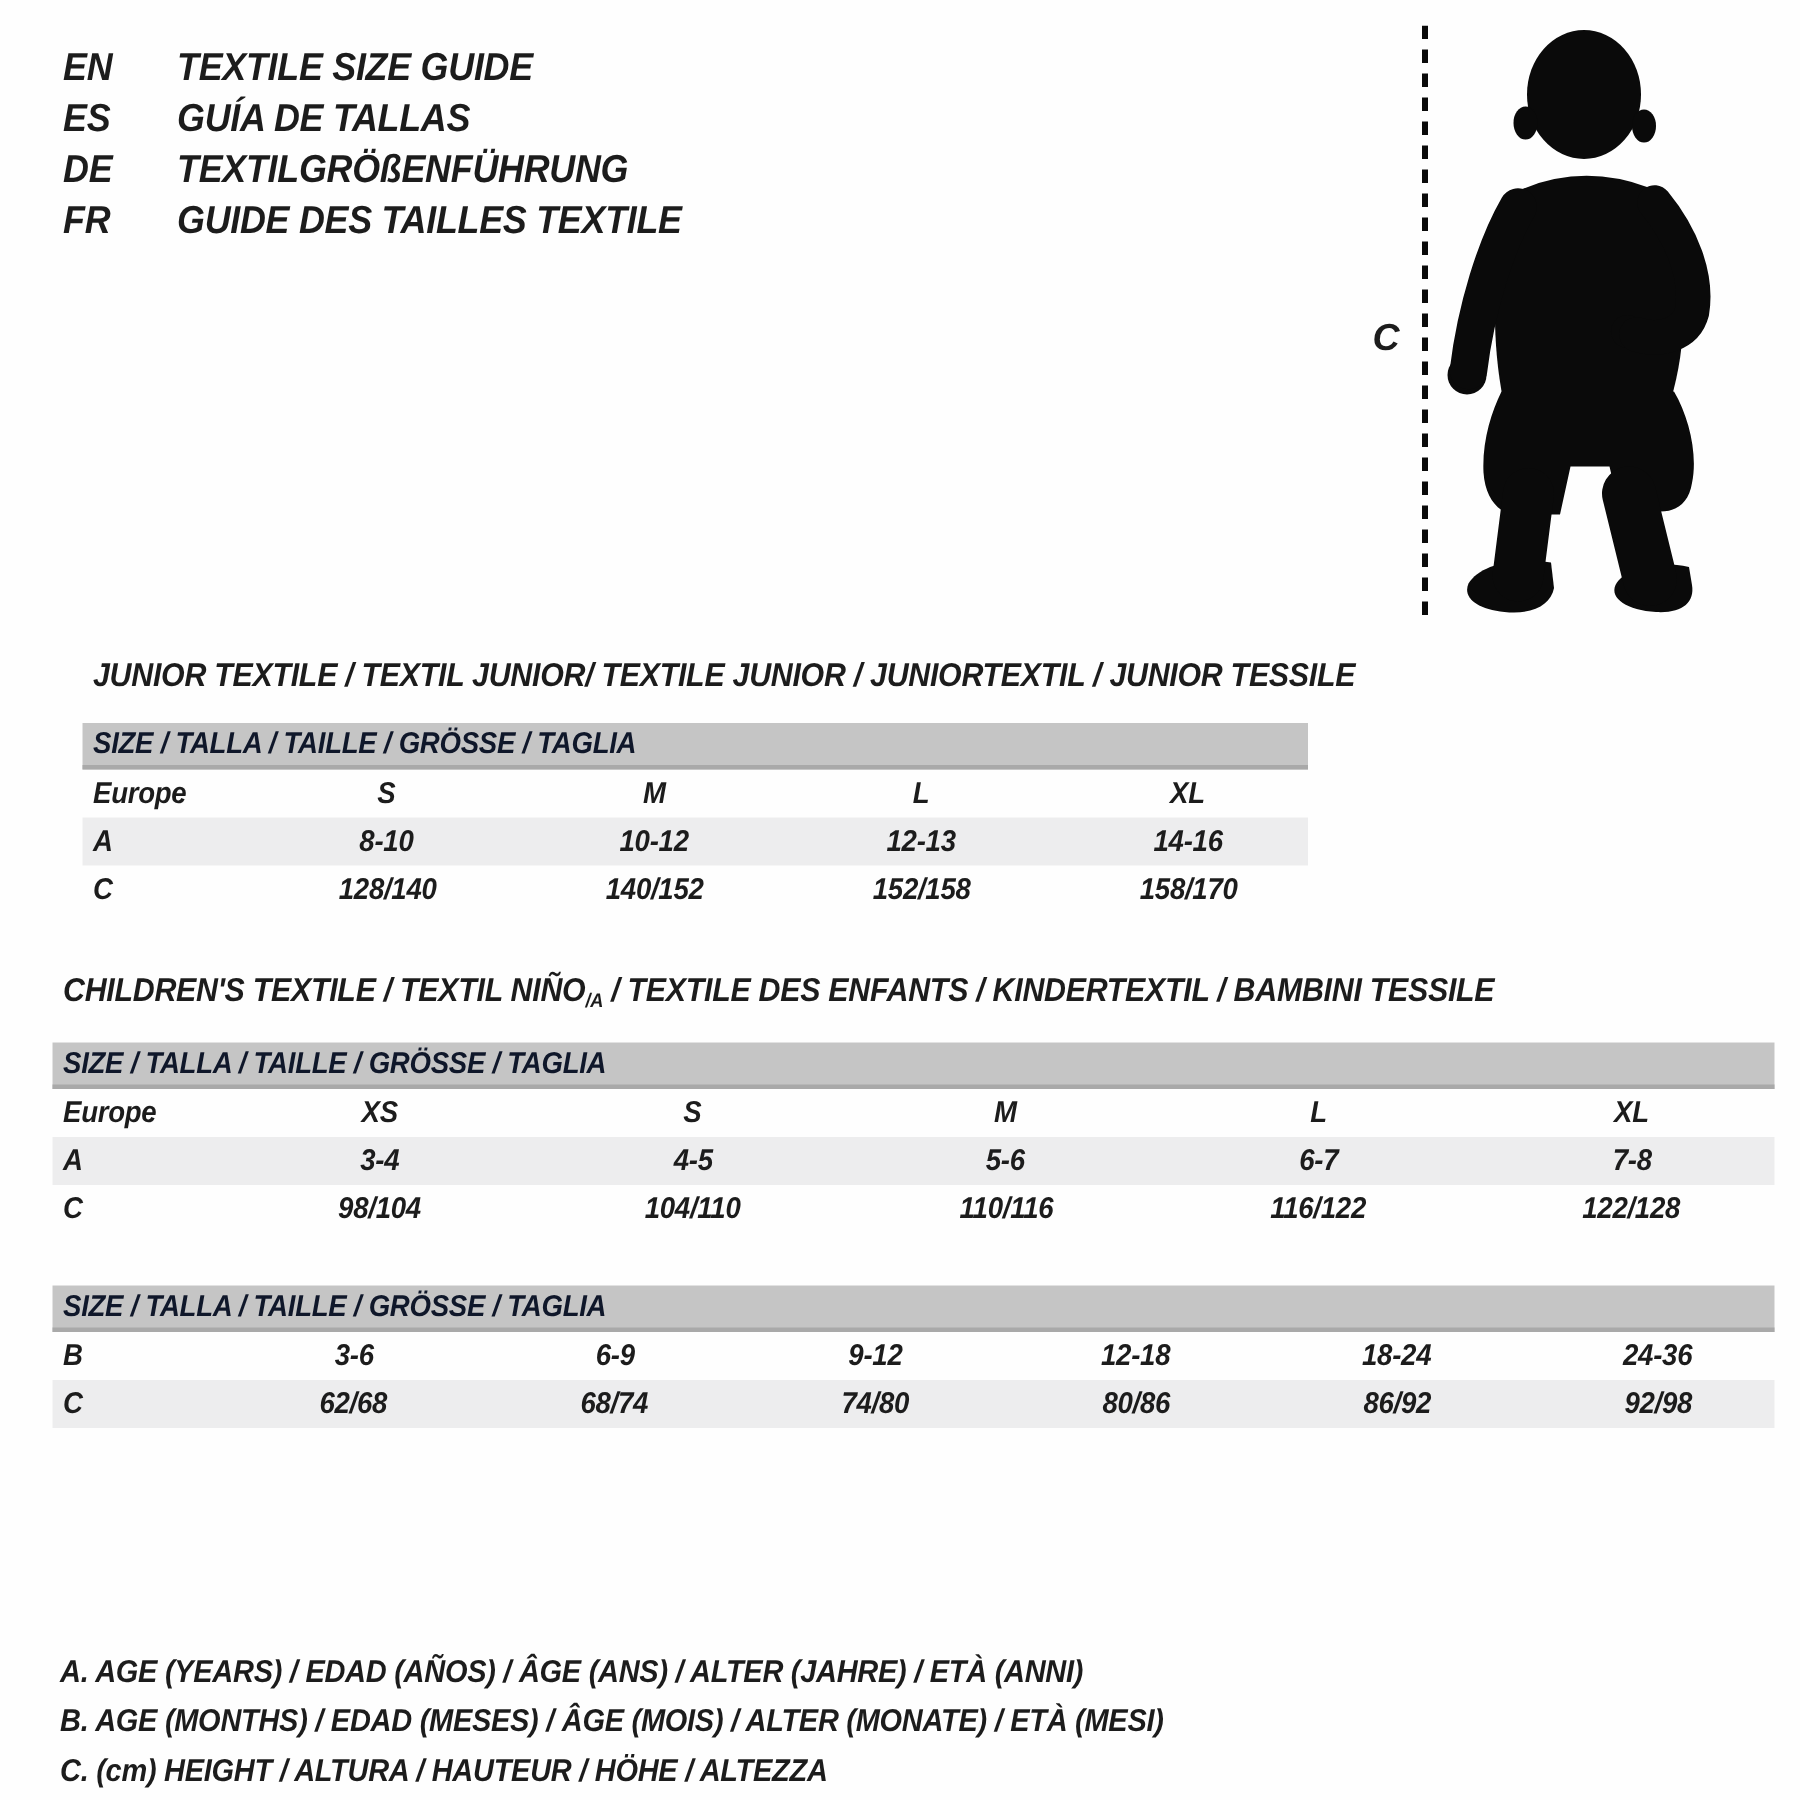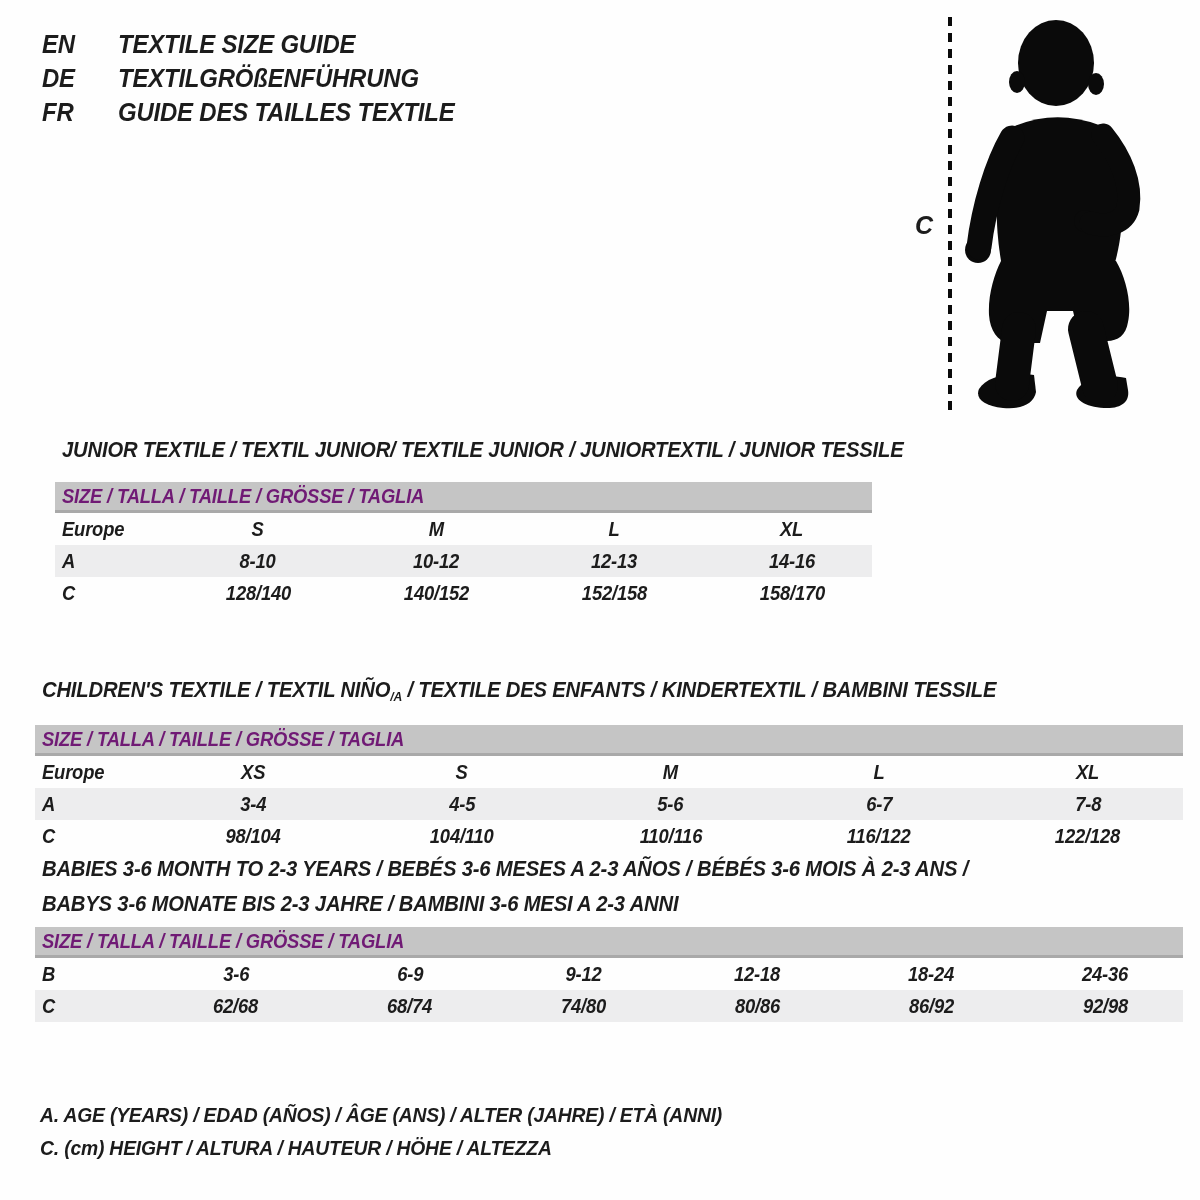--- a/index.html
+++ b/index.html
@@ -20,51 +20,55 @@
   .lang-row{display:grid;grid-template-columns:76px auto;height:34px;align-items:center;}
 
   
   .dash-line{position:absolute;left:946px;top:17px;}
   .measure-label{position:absolute;left:915px;top:211px;font-size:25px;font-weight:700;}
   .baby-svg{position:absolute;left:955px;top:14px;}
 
   
   .section{position:absolute;left:35px;}
   #sec0{top:432px;width:817px;margin-left:20px;}
-  #sec1{top:672px;width:1148px;}
+  #sec1{top:642px;width:1148px;}
   #sec2{top:851px;width:1148px;}
   .sec-title{margin-left:7px;}
   .t-line{transform:scaleX(.92);transform-origin:0 50%;white-space:nowrap;
           font-size:22px;font-weight:700;line-height:35px;letter-spacing:-.2px;}
   .t-line .sub{font-size:.6em;position:relative;top:.28em;}
   .stable{margin-top:15px;width:100%;}
   #sec2 .stable{margin-top:6px;}
   .band{height:31px;box-sizing:border-box;
         background:var(--band,#c5c5c5);
         border-bottom:3px solid var(--band_edge,#a9a9a9);
         display:flex;align-items:center;padding-left:7px;
-        font-size:20px;font-weight:700;color:#701a75;}
+        font-size:20px;font-weight:700;color:#0f172a;}
   .trow{display:flex;height:32px;align-items:center;font-size:20px;font-weight:700;gap:18px;}
   .trow.shaded{background:var(--shade,#ededee);}
   .tlabel{width:105px;padding-left:7px;box-sizing:border-box;display:flex;align-items:center;}
   .tcell{flex:1;display:flex;justify-content:center;align-items:center;}
 
   
   .legend{position:absolute;left:40px;top:1098px;font-size:21px;font-weight:700;}
   .legend .legend-line{height:33px;display:flex;align-items:center;}
 </style>
 </head>
 <body>
 
 <div class="canvas">
 
   <div class="lang-block">
     <div class="lang-row">
       <span class="cd-l">EN</span>
       <span class="cd-l">TEXTILE SIZE GUIDE</span>
+    </div>
+    <div class="lang-row">
+      <span class="cd-l">ES</span>
+      <span class="cd-l">GUÍA DE TALLAS</span>
     </div>
     <div class="lang-row">
       <span class="cd-l">DE</span>
       <span class="cd-l">TEXTILGRÖßENFÜHRUNG</span>
     </div>
     <div class="lang-row">
       <span class="cd-l">FR</span>
       <span class="cd-l">GUIDE DES TAILLES TEXTILE</span>
     </div>
   </div>
@@ -219,24 +223,20 @@
           <span class="tcell">
             <span class="cd-c">116/122</span>
           </span>
           <span class="tcell">
             <span class="cd-c">122/128</span>
           </span>
         </div>
       </div>
   </div>
   <div class="section" id="sec2">
-    <div class="sec-title">
-        <div class="t-line"><span class="seg">BABIES 3-6 MONTH TO 2-3 YEARS / BEBÉS 3-6 MESES A 2-3 AÑOS / BÉBÉS 3-6 MOIS À 2-3 ANS /</span></div>
-        <div class="t-line"><span class="seg">BABYS 3-6 MONATE BIS 2-3 JAHRE / BAMBINI 3-6 MESI A 2-3 ANNI</span></div>
-      </div>
     <div class="stable">
         <div class="band">
           <span class="cd-l">SIZE / TALLA / TAILLE / GRÖSSE / TAGLIA</span>
         </div>
         <div class="trow">
           <span class="tlabel">
             <span class="cd-l">B</span>
           </span>
           <span class="tcell">
             <span class="cd-c">3-6</span>
@@ -281,17 +281,20 @@
           </span>
         </div>
       </div>
   </div>
 
   <div class="legend">
     <div class="legend-line">
         <span class="cd-l">A. AGE (YEARS) / EDAD (AÑOS) / ÂGE (ANS) / ALTER (JAHRE) / ETÀ (ANNI)</span>
       </div>
     <div class="legend-line">
+        <span class="cd-l">B. AGE (MONTHS) / EDAD (MESES) / ÂGE (MOIS) / ALTER (MONATE) / ETÀ (MESI)</span>
+      </div>
+    <div class="legend-line">
         <span class="cd-l">C. (cm) HEIGHT / ALTURA / HAUTEUR / HÖHE / ALTEZZA</span>
       </div>
   </div>
 
 </div>
 
 </body></html>

